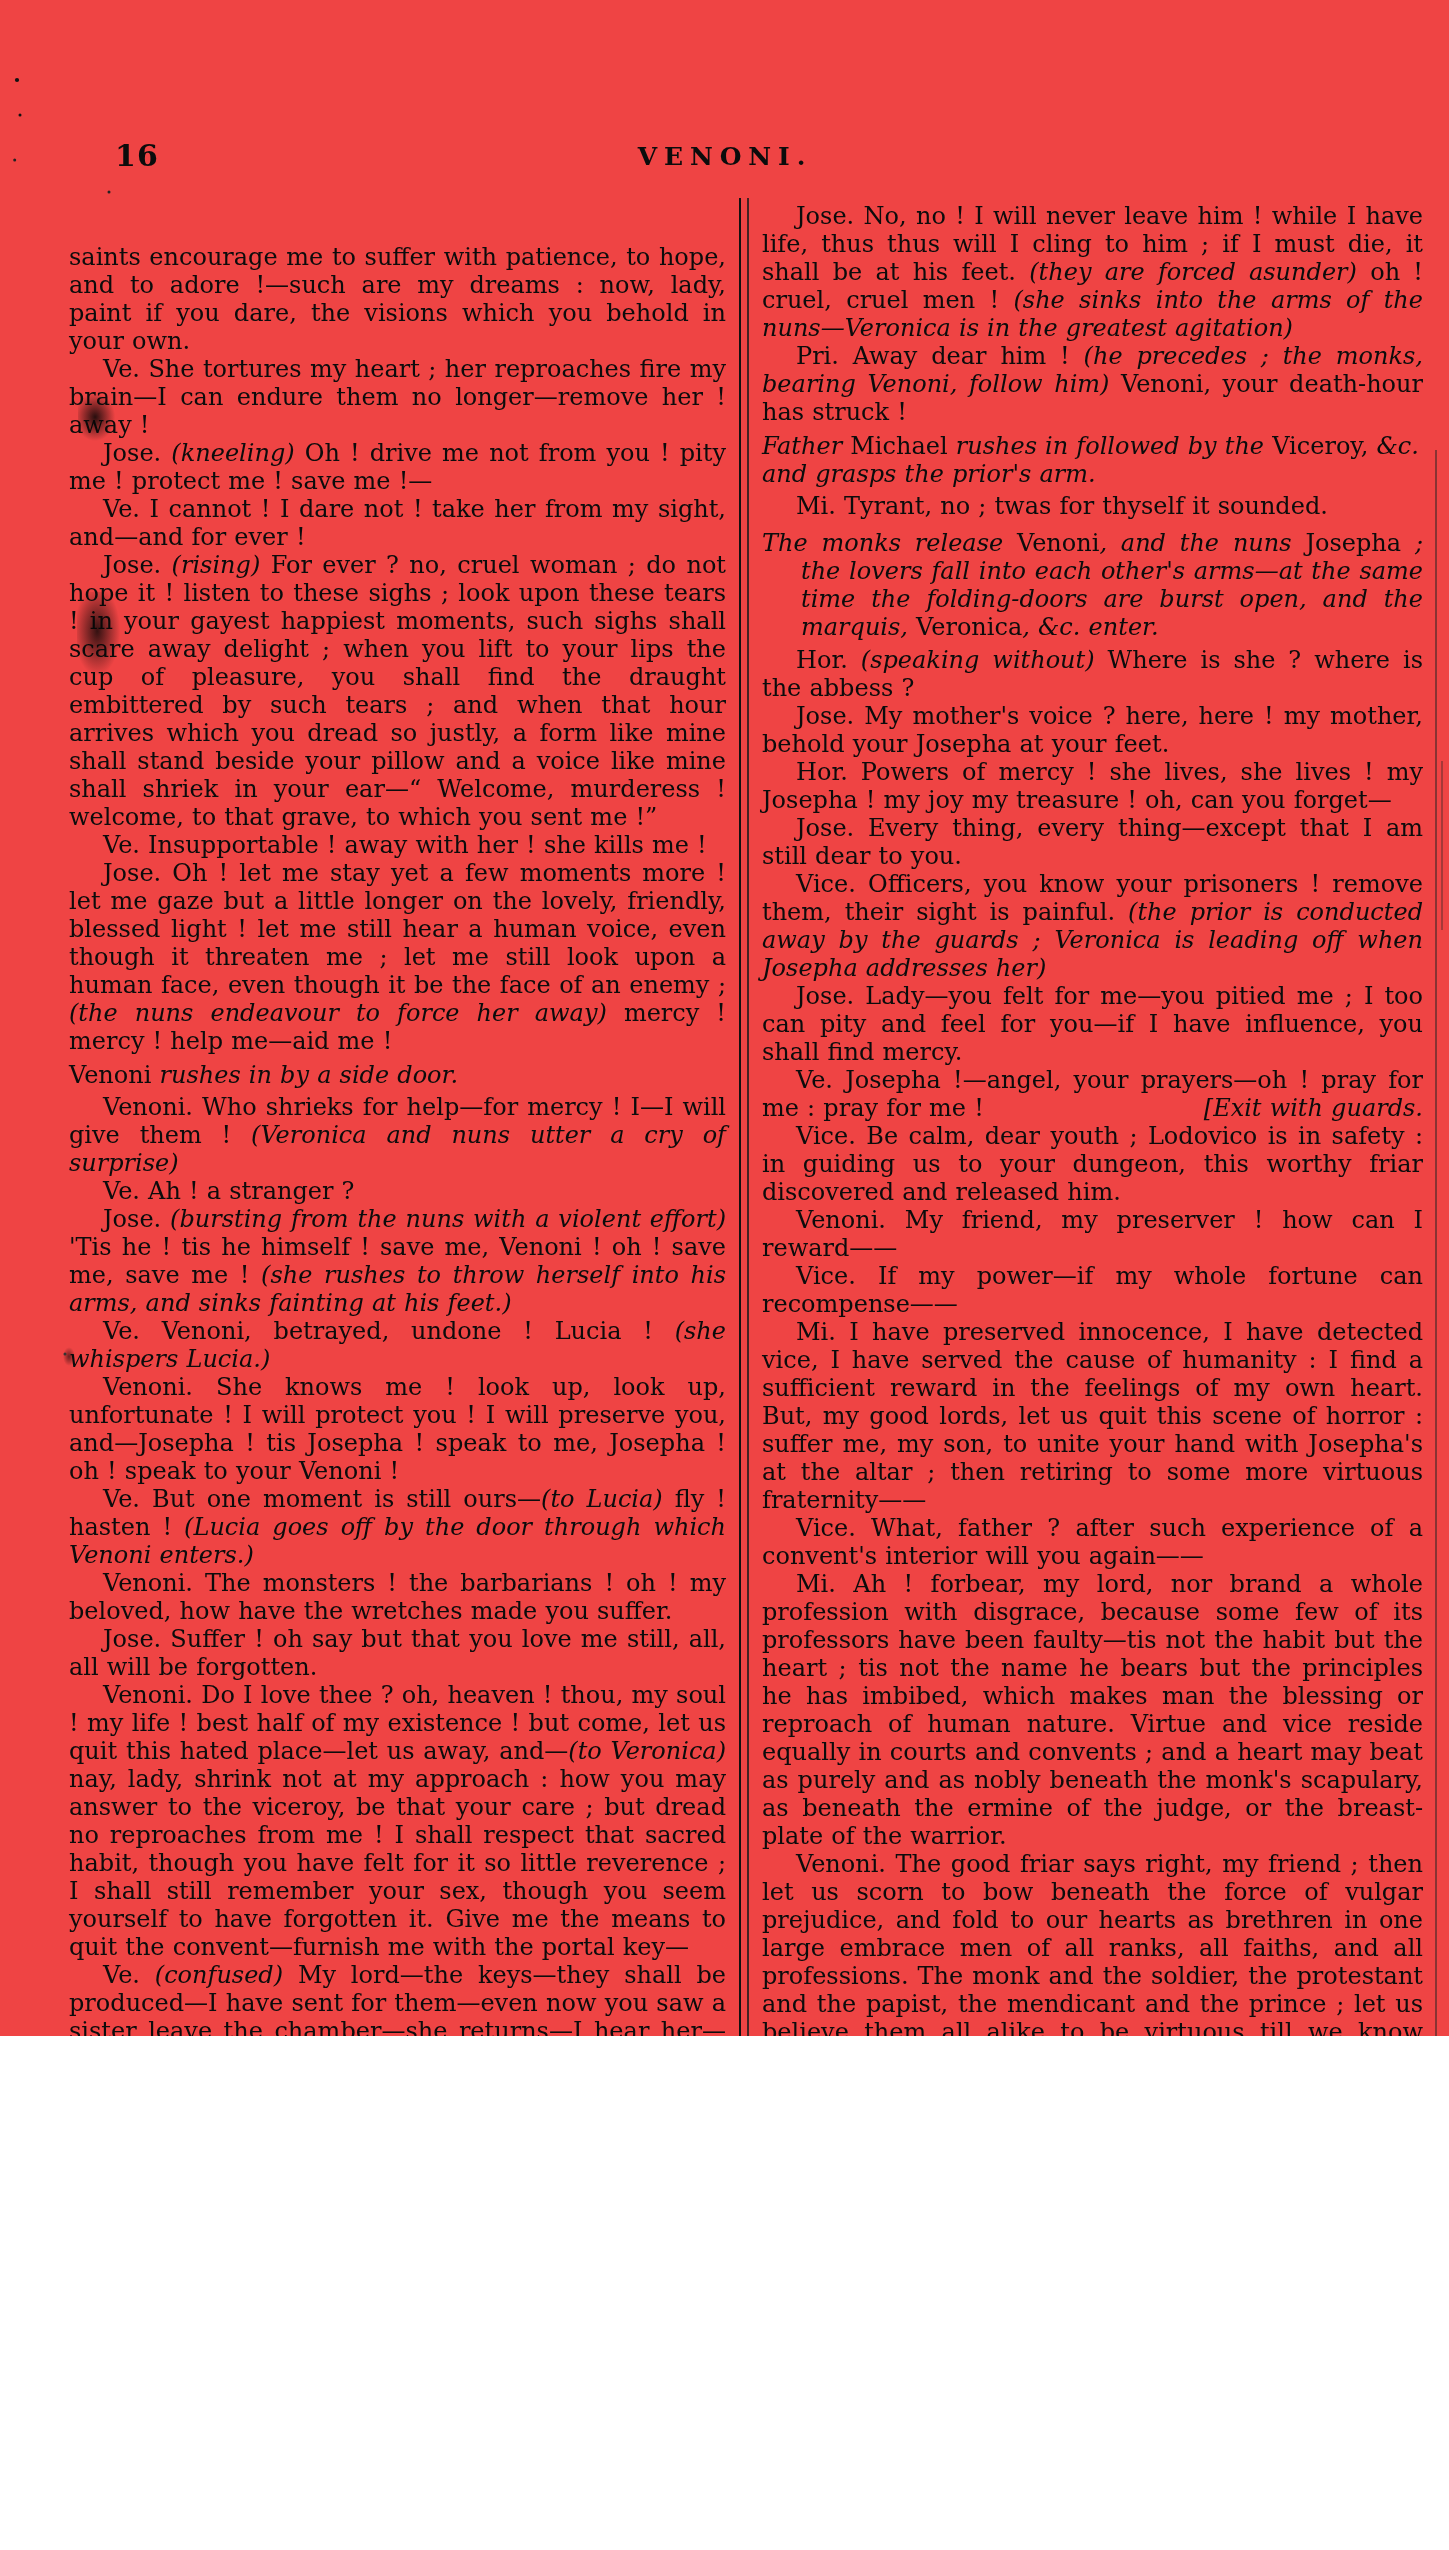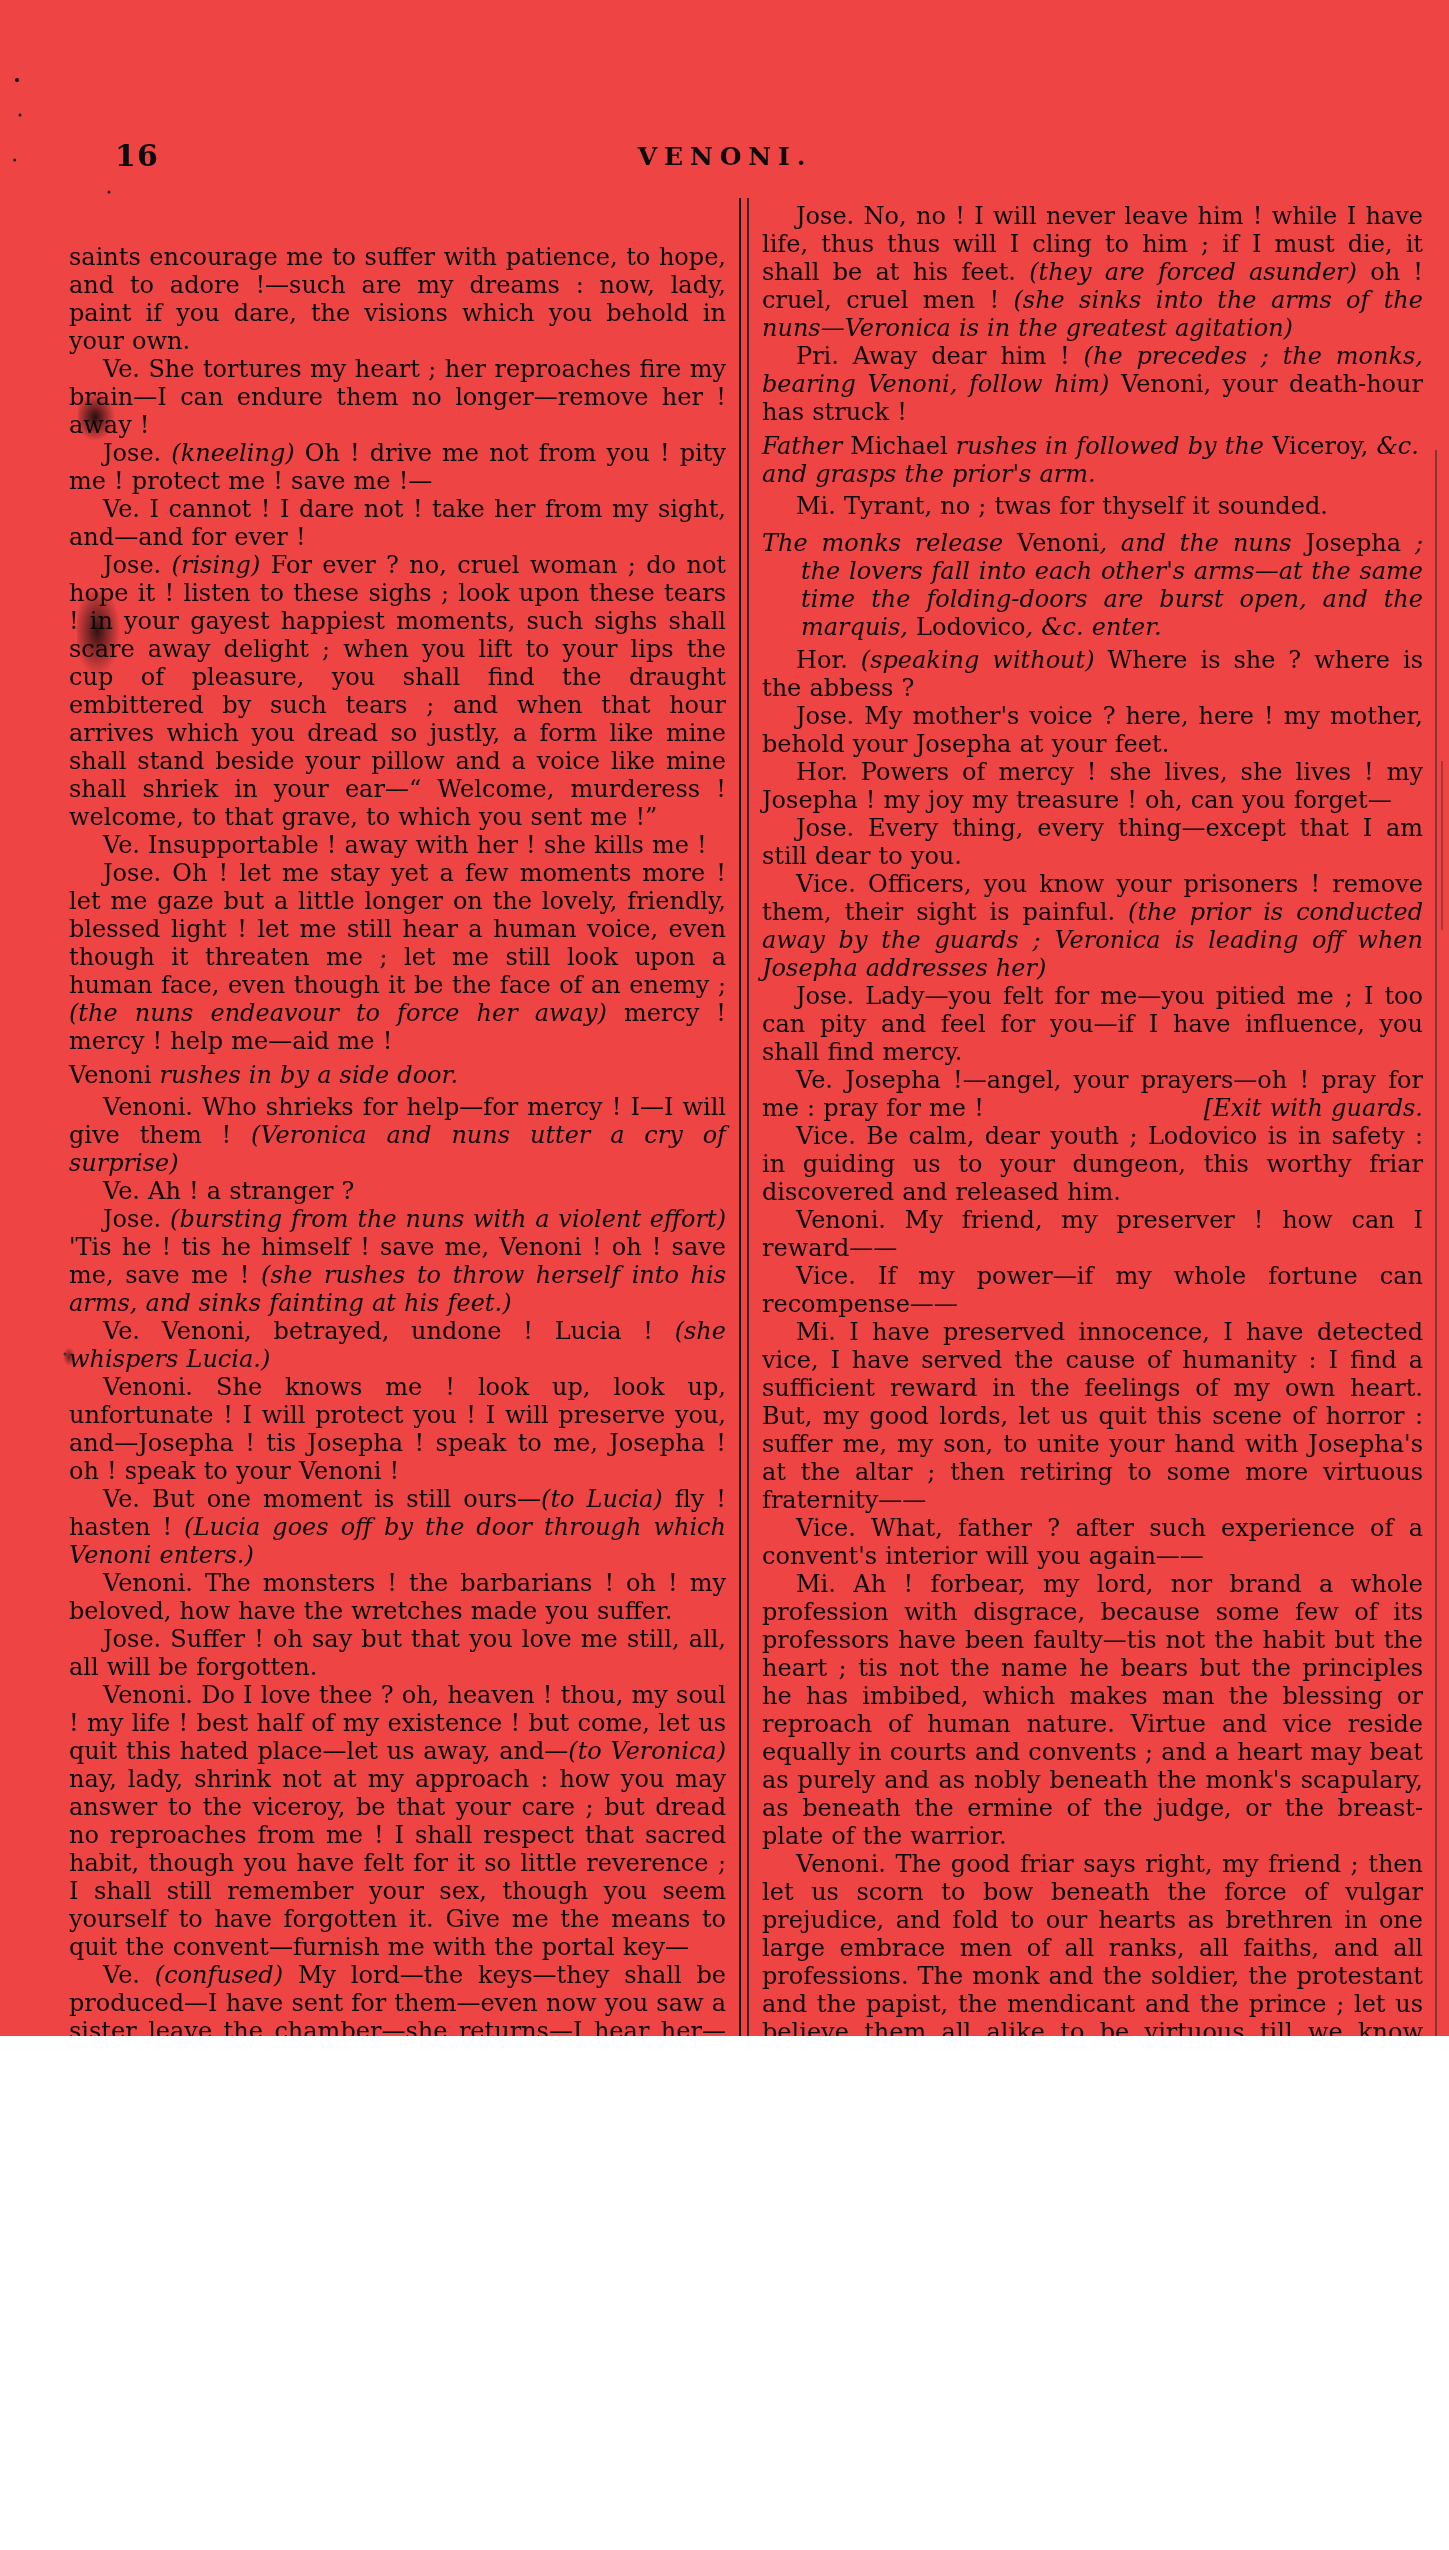--- a/index.html
+++ b/index.html
@@ -136,21 +136,21 @@
       <p class="para speech"><span class="sp">Venoni.</span><span class="ro"> And where are they ?</span></p>
       <p class="para speech"><span class="sp">Pri.</span><span class="ro"> Here ! art thou found again, my fugitive ? —seize him.</span></p>
       <p class="para speech"><span class="sp">Jose.</span><span class="ro"> Venoni ! oh, Venoni !</span></p>
       <p class="para speech"><span class="sp">Pri.</span><span class="ro"> Tear them asunder.</span></p>
     </div>
   <div class="column column-right">
       <p class="para speech"><span class="sp">Jose.</span><span class="ro"> No, no !  I will never leave him !  while I have life, thus thus will I cling to him ; if I must die, it shall be at his feet. </span><span class="it">(they are forced asunder)</span><span class="ro"> oh ! cruel, cruel men ! </span><span class="it">(she sinks into the arms of the nuns—Veronica is in the greatest agitation)</span></p>
       <p class="para speech"><span class="sp">Pri.</span><span class="ro"> Away dear him ! </span><span class="it">(he precedes ; the monks, bearing Venoni, follow him)</span><span class="ro"> Venoni, your death-hour has struck !</span></p>
       <p class="para center"><span class="it">Father </span><span class="ro">Michael </span><span class="it">rushes in followed by the </span><span class="ro">Viceroy,</span><span class="it"> &amp;c. and grasps the prior's arm.</span></p>
       <p class="para speech"><span class="sp">Mi.</span><span class="ro"> Tyrant, no ; twas for thyself it sounded.</span></p>
-      <p class="para block"><span class="it">The monks release </span><span class="ro">Venoni</span><span class="it">, and the nuns </span><span class="ro">Josepha</span><span class="it"> ; the lovers fall into each other's arms—at the same time the folding-doors are burst open, and the marquis, </span><span class="ro">Lodovico</span><span class="it">, &amp;c. enter.</span></p>
+      <p class="para block"><span class="it">The monks release </span><span class="ro">Venoni</span><span class="it">, and the nuns </span><span class="ro">Josepha</span><span class="it"> ; the lovers fall into each other's arms—at the same time the folding-doors are burst open, and the marquis, </span><span class="ro">Veronica</span><span class="it">, &amp;c. enter.</span></p>
       <p class="para speech"><span class="sp">Hor. </span><span class="it">(speaking without)</span><span class="ro"> Where is she ? where is the abbess ?</span></p>
       <p class="para speech"><span class="sp">Jose.</span><span class="ro"> My mother's voice ?  here, here ! my mother, behold your Josepha at your feet.</span></p>
       <p class="para speech"><span class="sp">Hor.</span><span class="ro"> Powers of mercy ! she lives, she lives ! my Josepha ! my joy my treasure ! oh, can you forget—</span></p>
       <p class="para speech"><span class="sp">Jose.</span><span class="ro"> Every thing, every thing—except that I am still dear to you.</span></p>
       <p class="para speech"><span class="sp">Vice.</span><span class="ro"> Officers, you know your prisoners ! remove them, their sight is painful.  </span><span class="it">(the prior is conducted away by the guards ; Veronica is leading off when Josepha addresses her)</span></p>
       <p class="para speech"><span class="sp">Jose.</span><span class="ro"> Lady—you felt for me—you pitied me ; I too can pity and feel for you—if I have influence, you shall find mercy.</span></p>
       <p class="para speech"><span class="sp">Ve.</span><span class="ro"> Josepha !—angel, your prayers—oh ! pray for me : pray for me !</span><span class="exit">[Exit with guards.</span></p>
       <p class="para speech"><span class="sp">Vice.</span><span class="ro"> Be calm, dear youth ; Lodovico is in safety : in guiding us to your dungeon, this worthy friar discovered and released him.</span></p>
       <p class="para speech"><span class="sp">Venoni.</span><span class="ro"> My friend, my preserver ! how can I reward——</span></p>
       <p class="para speech"><span class="sp">Vice.</span><span class="ro"> If my power—if my whole fortune can recompense——</span></p>

